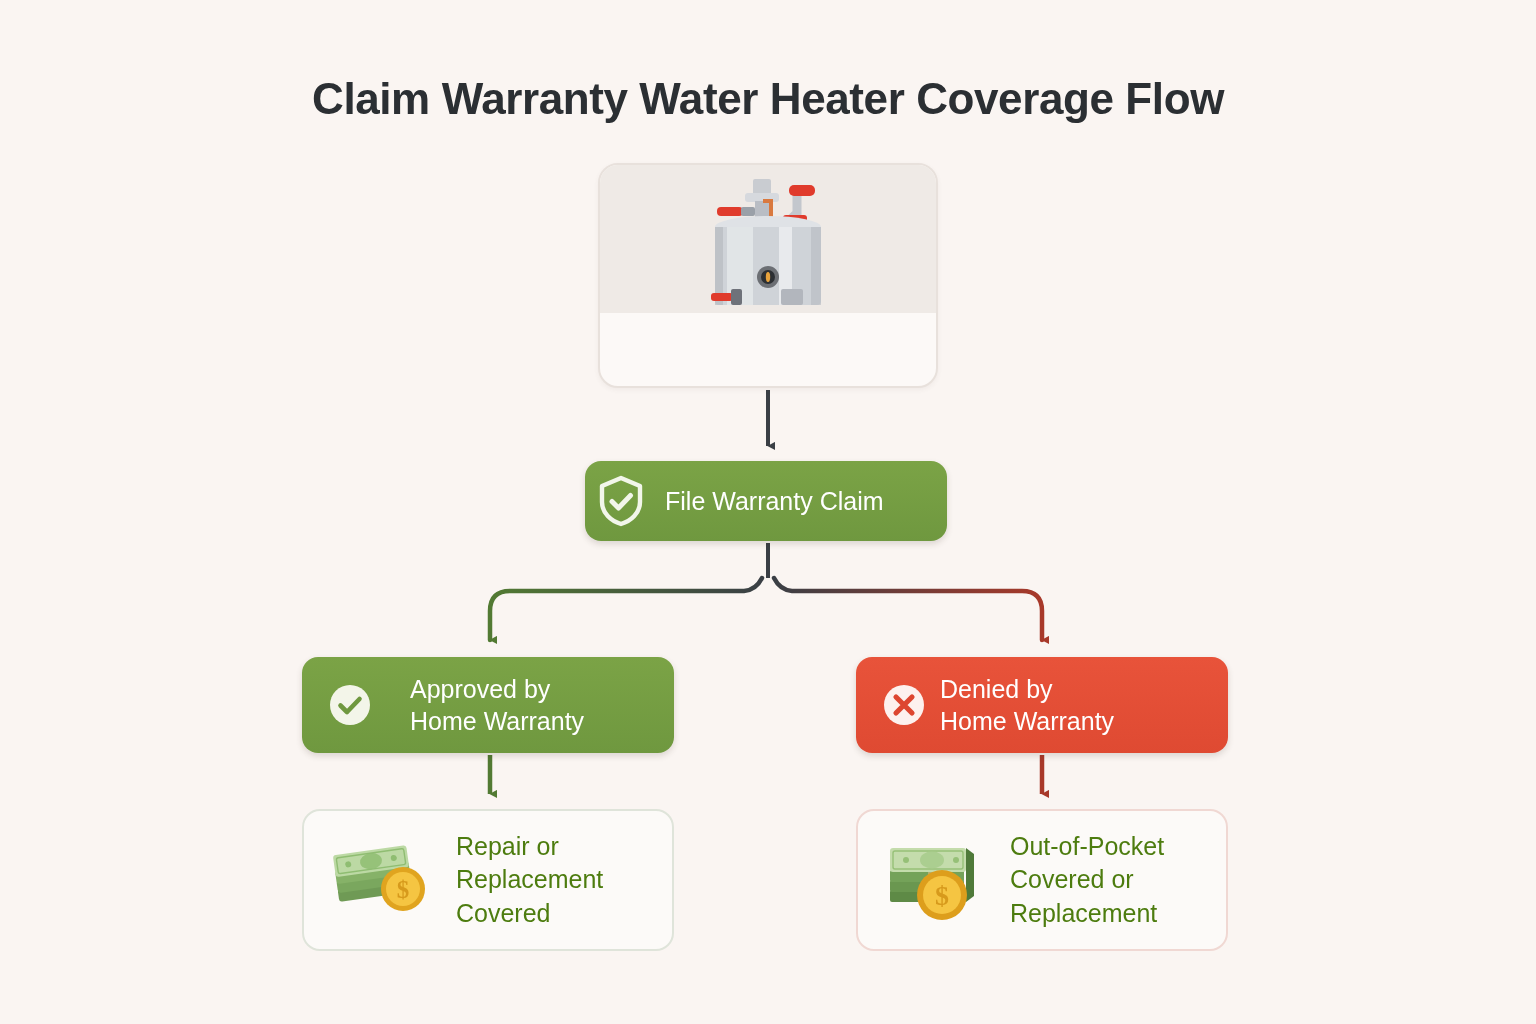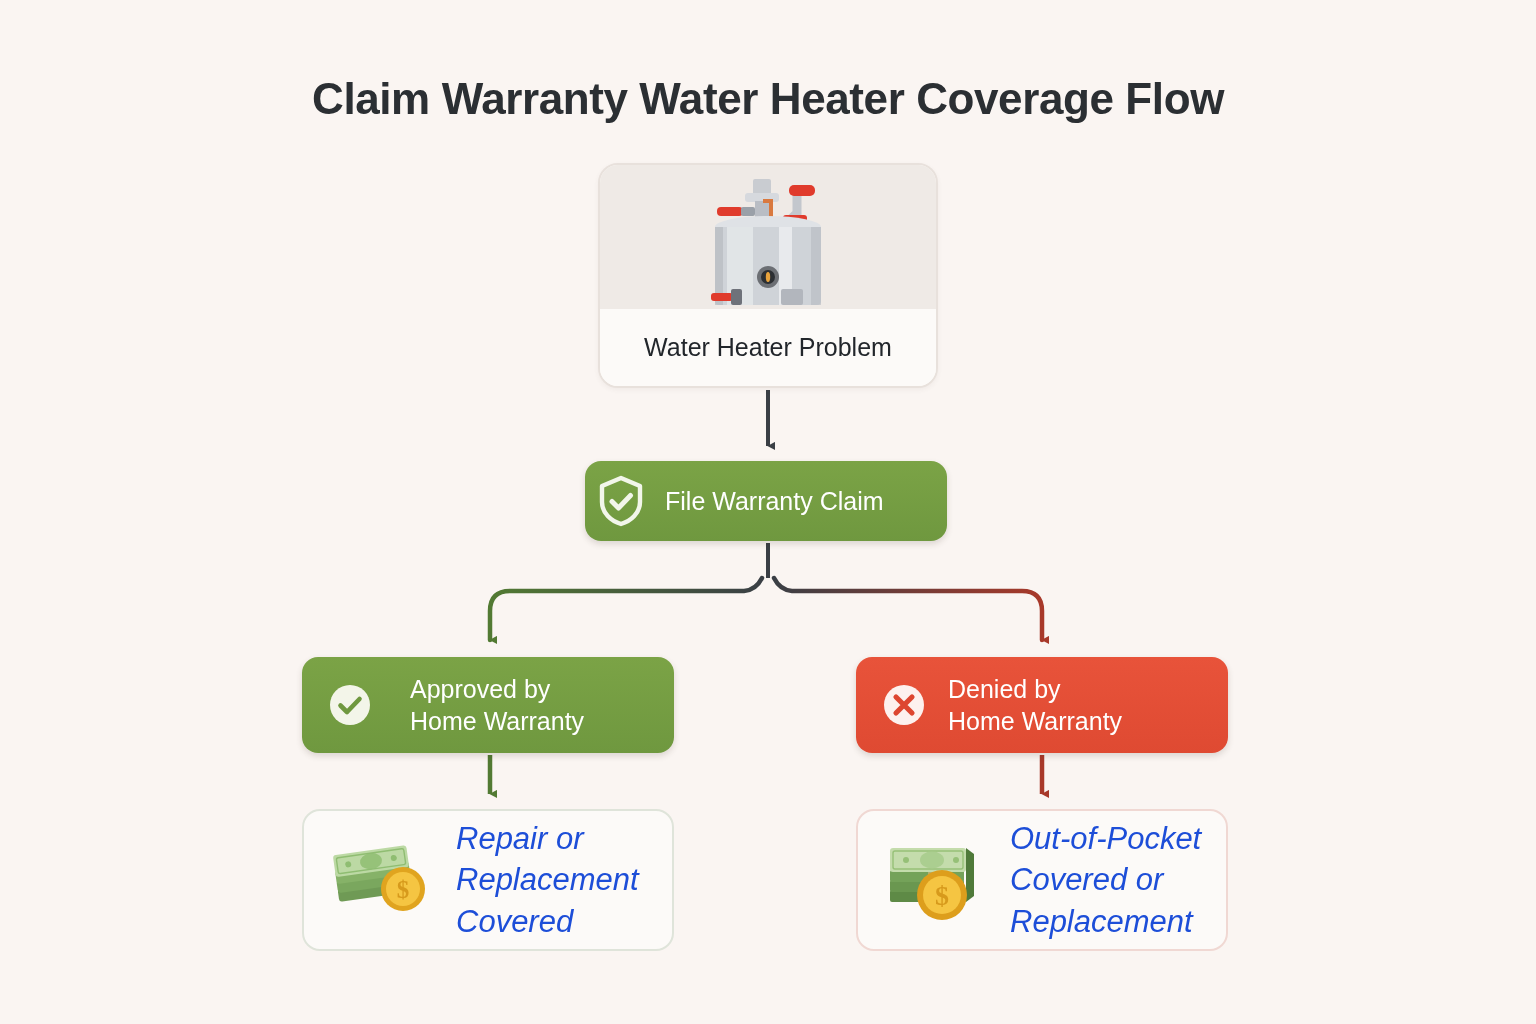--- a/index.html
+++ b/index.html
@@ -119,43 +119,42 @@
     gap: 38px;
   }
 
   .denied-node {
     left: 856px;
     top: 657px;
     width: 372px;
     height: 96px;
     background: linear-gradient(180deg, #e8533a 0%, #df4a32 100%);
     padding-left: 26px;
-    gap: 22px;
+    gap: 14px;
   }
 
   
   .outcome-card {
     width: 372px;
     height: 142px;
     border-radius: 18px;
     display: flex;
     align-items: center;
     padding-left: 18px;
     gap: 16px;
     background: #fcfaf8;
   }
   .outcome-left  { left: 302px; top: 809px; border: 2px solid #dfe4da; }
   .outcome-right { left: 856px; top: 809px; border: 2px solid #f0d8d3; }
 
   .outcome-label {
-    font-size: 31px;
+    font-size: 25px;
     line-height: 1.33;
-    color: #1d4ed8;
+    color: #4d7c0f;
     white-space: pre-line;
-    font-style: italic;
   }
   .money-wrap { flex: 0 0 auto; width: 118px; display: flex; justify-content: center; }
 
   
   #wires {
     position: absolute;
     left: 0; top: 0;
     width: 1536px;
     height: 1024px;
     pointer-events: none;
@@ -244,21 +243,20 @@
           <circle cx="75" cy="104" r="7" fill="#2c2f33"></circle>
           <ellipse cx="75" cy="104" rx="2.2" ry="5" fill="#e8a33d"></ellipse>
 
           <rect x="18" y="120" width="22" height="8" rx="3" fill="#e03b2c"></rect>
           <rect x="38" y="116" width="11" height="16" rx="2" fill="#6e727a"></rect>
 
           <rect x="88" y="116" width="22" height="16" rx="2" fill="#b2b6bd"></rect>
         </svg>
       </div>
     </div>
-    <div class="problem-label">Water Heater Problem</div>
   </div>
 
   <div class="node pill claim-node">
     <span class="icon-wrap">
       <svg width="48" height="52" viewBox="0 0 48 52">
         <path d="M24,3 L43,11 L43,27 C43,38 34,46 24,49 C14,46 5,38 5,27 L5,11 Z" fill="none" stroke="#f2f6ea" stroke-width="4.4" stroke-linejoin="round"></path>
         <path d="M15,26.5 L21.5,33 L33.5,20.5" fill="none" stroke="#f2f6ea" stroke-width="5" stroke-linecap="round" stroke-linejoin="round"></path>
       </svg>
     </span>
     <span class="pill-label">File Warranty Claim</span>

